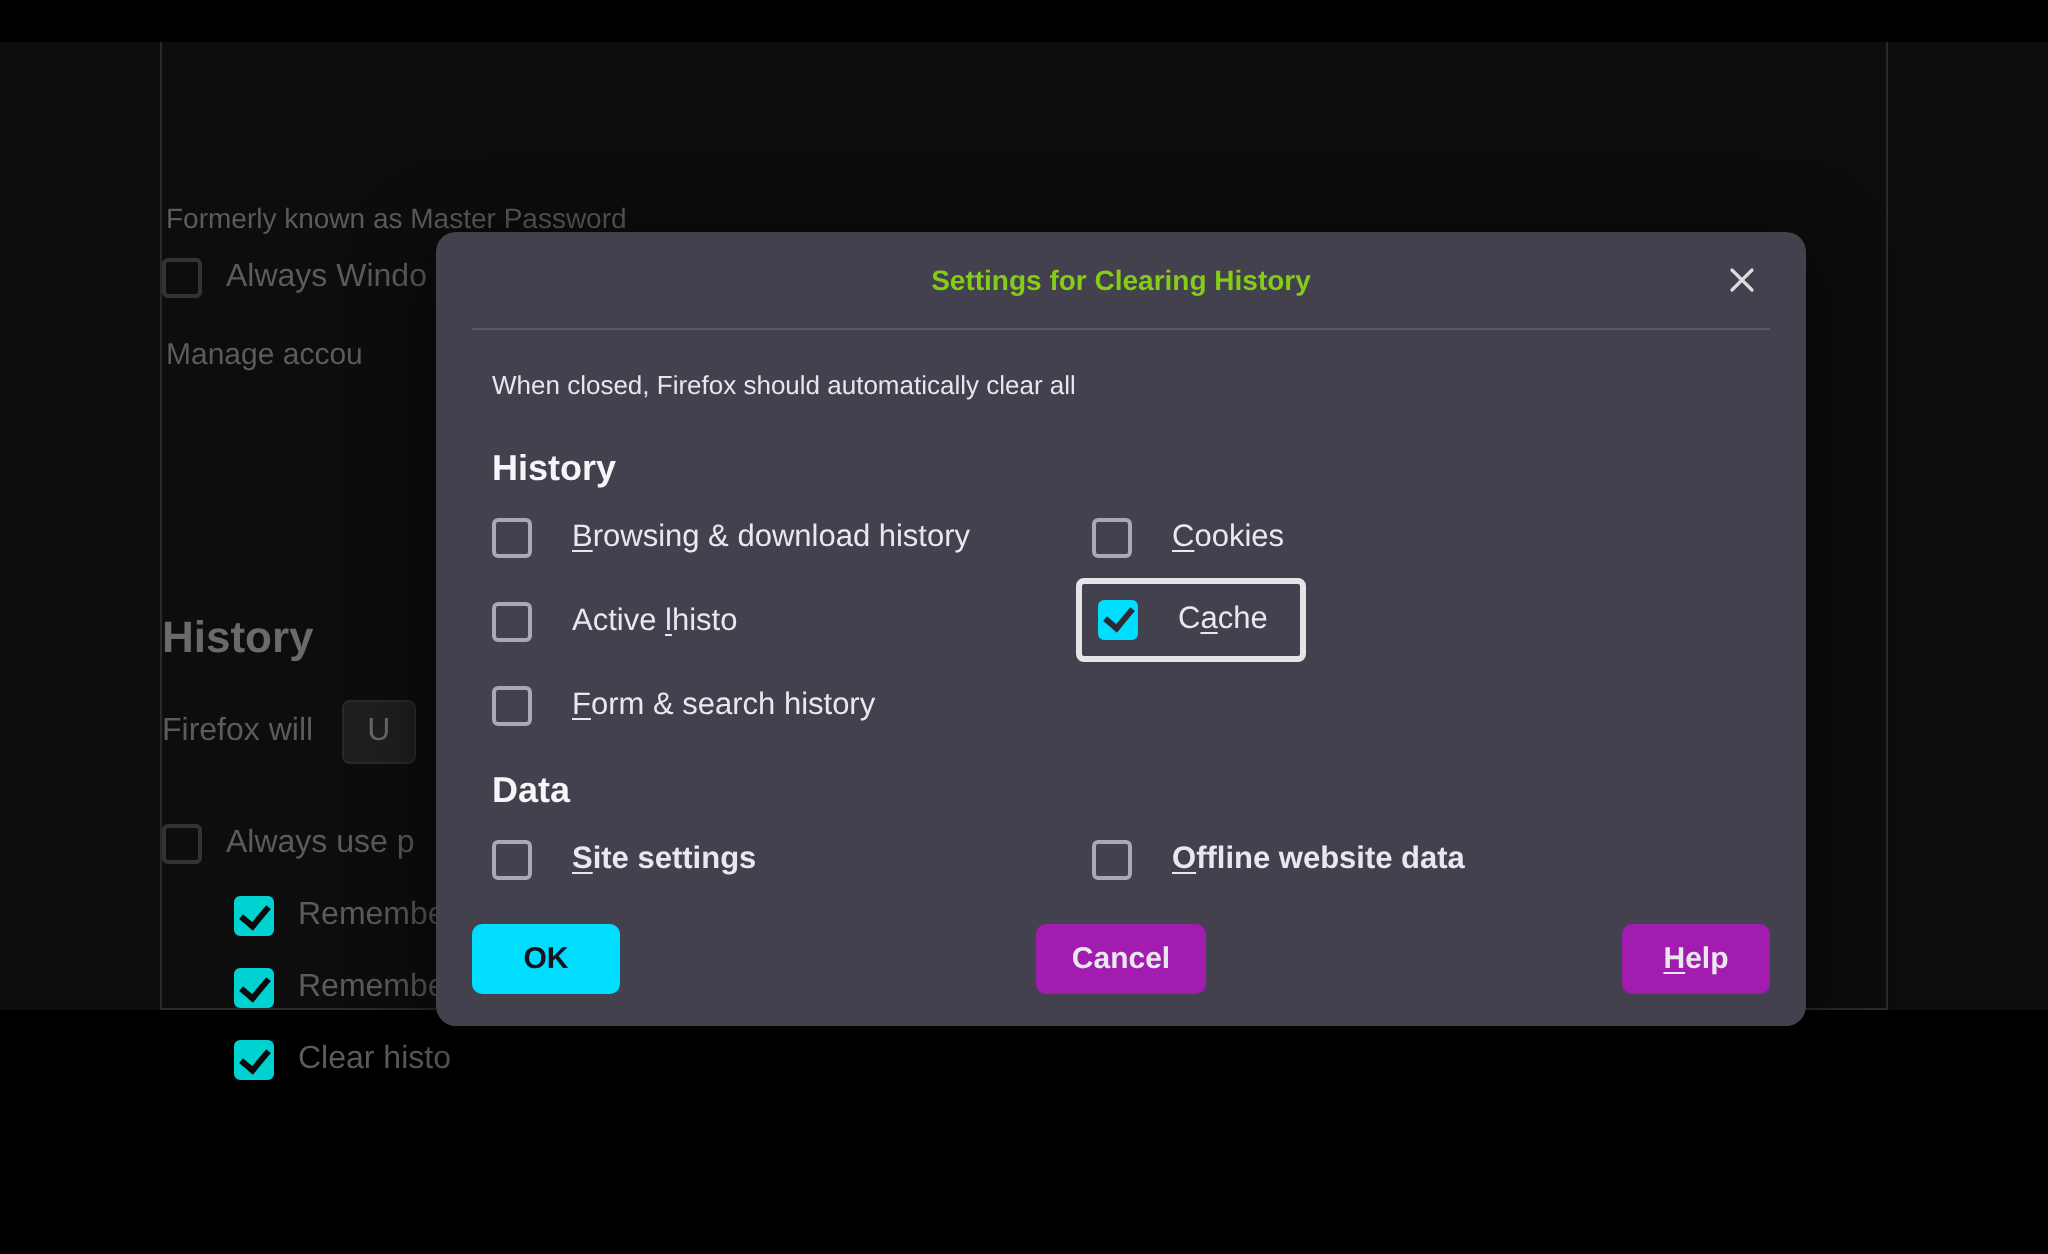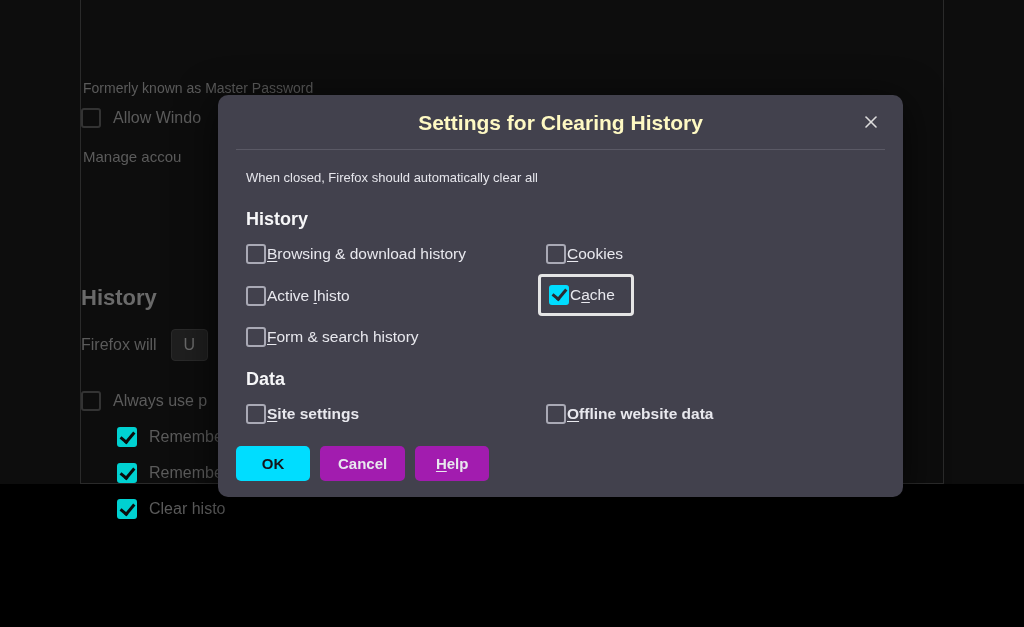--- a/index.html
+++ b/index.html
@@ -3,20 +3,21 @@
 <meta charset="utf-8">
 <style>
   * { box-sizing: border-box; margin: 0; padding: 0; }
   html, body { width: 1024px; height: 627px; overflow: hidden; font-family: "Segoe UI", Arial, sans-serif; background: #000; }
   .page {
     width: 1024px;
     height: 484px;
     background: #000;
     position: relative;
     padding: 20px 0 32px 0;
+    margin-top: 21px;
   }
   
   .bg {
     position: absolute;
     inset: 0;
     background: #0d0d0d;
     color: #5b5b5b;
     padding: 0 80px;
   }
   .bg-inner {
@@ -111,23 +112,23 @@
     color: #e8e8ee;
   }
   .modal-header {
     text-align: center;
     position: relative;
     padding: 16px 0 14px;
     border-bottom: 1px solid #5a5965;
     margin: 0 18px;
   }
   .modal-title {
-    font-size: 21px;
+    font-size: 14px;
     font-weight: 600;
-    color: #fef9c3;
+    color: #84cc16;
   }
   .close-x {
     position: absolute;
     right: -2px;
     top: 50%;
     transform: translateY(-50%);
     width: 32px; height: 32px;
     display: flex;
     align-items: center; justify-content: center;
     cursor: pointer;
@@ -151,21 +152,21 @@
   }
   .grid {
     display: grid;
     grid-template-columns: 300px 1fr;
     gap: 18px 0;
     margin-bottom: 22px;
   }
   .opt {
     display: flex;
     align-items: center;
-    gap: 1px;
+    gap: 20px;
     font-size: 15.5px;
     color: #e8e8ee;
     cursor: pointer;
     text-align: center;
   }
   .m-cb {
     width: 20px; height: 20px;
     border: 2px solid #a9a9b5;
     border-radius: 3px;
     background: transparent;
@@ -189,21 +190,21 @@
   .highlight-box {
     border: 3px solid #e5e5e5;
     border-radius: 4px;
     padding: 8px 16px 8px 8px;
     margin: -8px 0 -8px -8px;
     display: inline-flex;
     width: fit-content;
   }
   .modal-footer {
     display: flex;
-    justify-content: flex-start;
+    justify-content: space-between;
     gap: 10px;
     padding: 0 18px 16px 18px;
   }
   .btn {
     min-width: 74px;
     padding: 9px 18px;
     border-radius: 5px;
     font-size: 15px;
     font-weight: 600;
     cursor: pointer;
@@ -223,21 +224,21 @@
 <body>
 
 <div class="page">
 
   <div class="bg">
     <div class="bg-inner">
       <small class="note">Formerly known as Master Password</small>
 
       <div class="bg-row">
         <span class="cb dim"></span>
-        <span>Allow Windo</span>
+        <span>Always Windo</span>
       </div>
 
       <div class="manage">Manage accou</div>
 
       <h2 class="bg-heading">History</h2>
 
       <div class="ff-will">
         <span>Firefox will</span>
         <span class="sel">U</span>
       </div>

